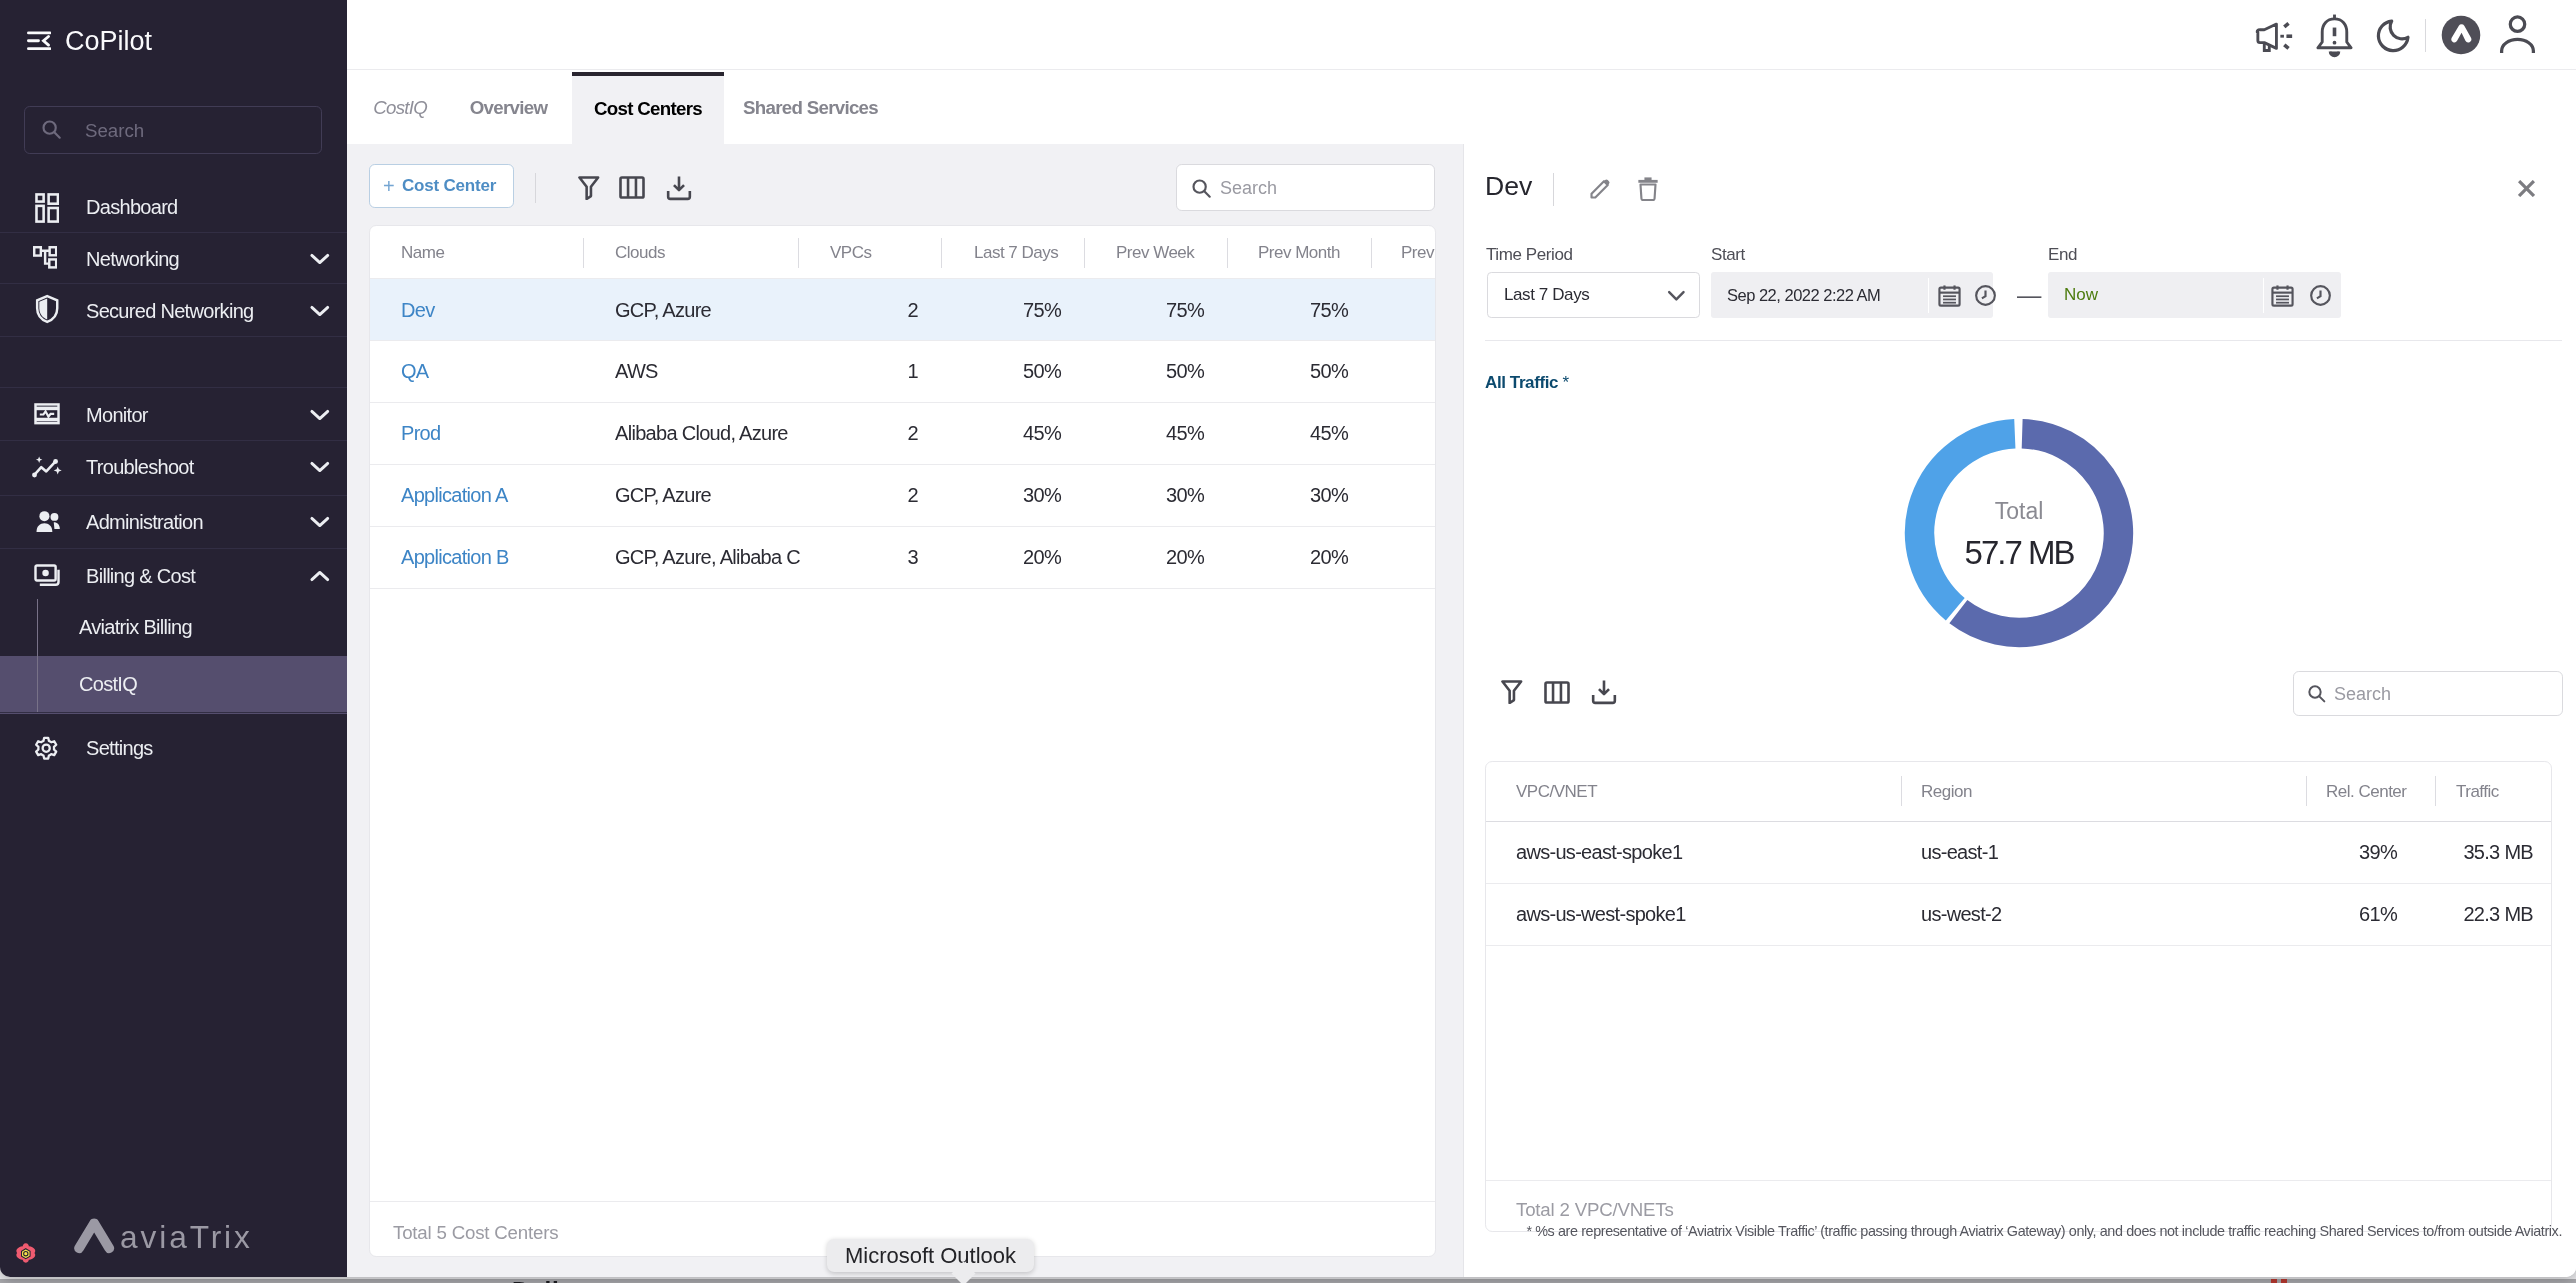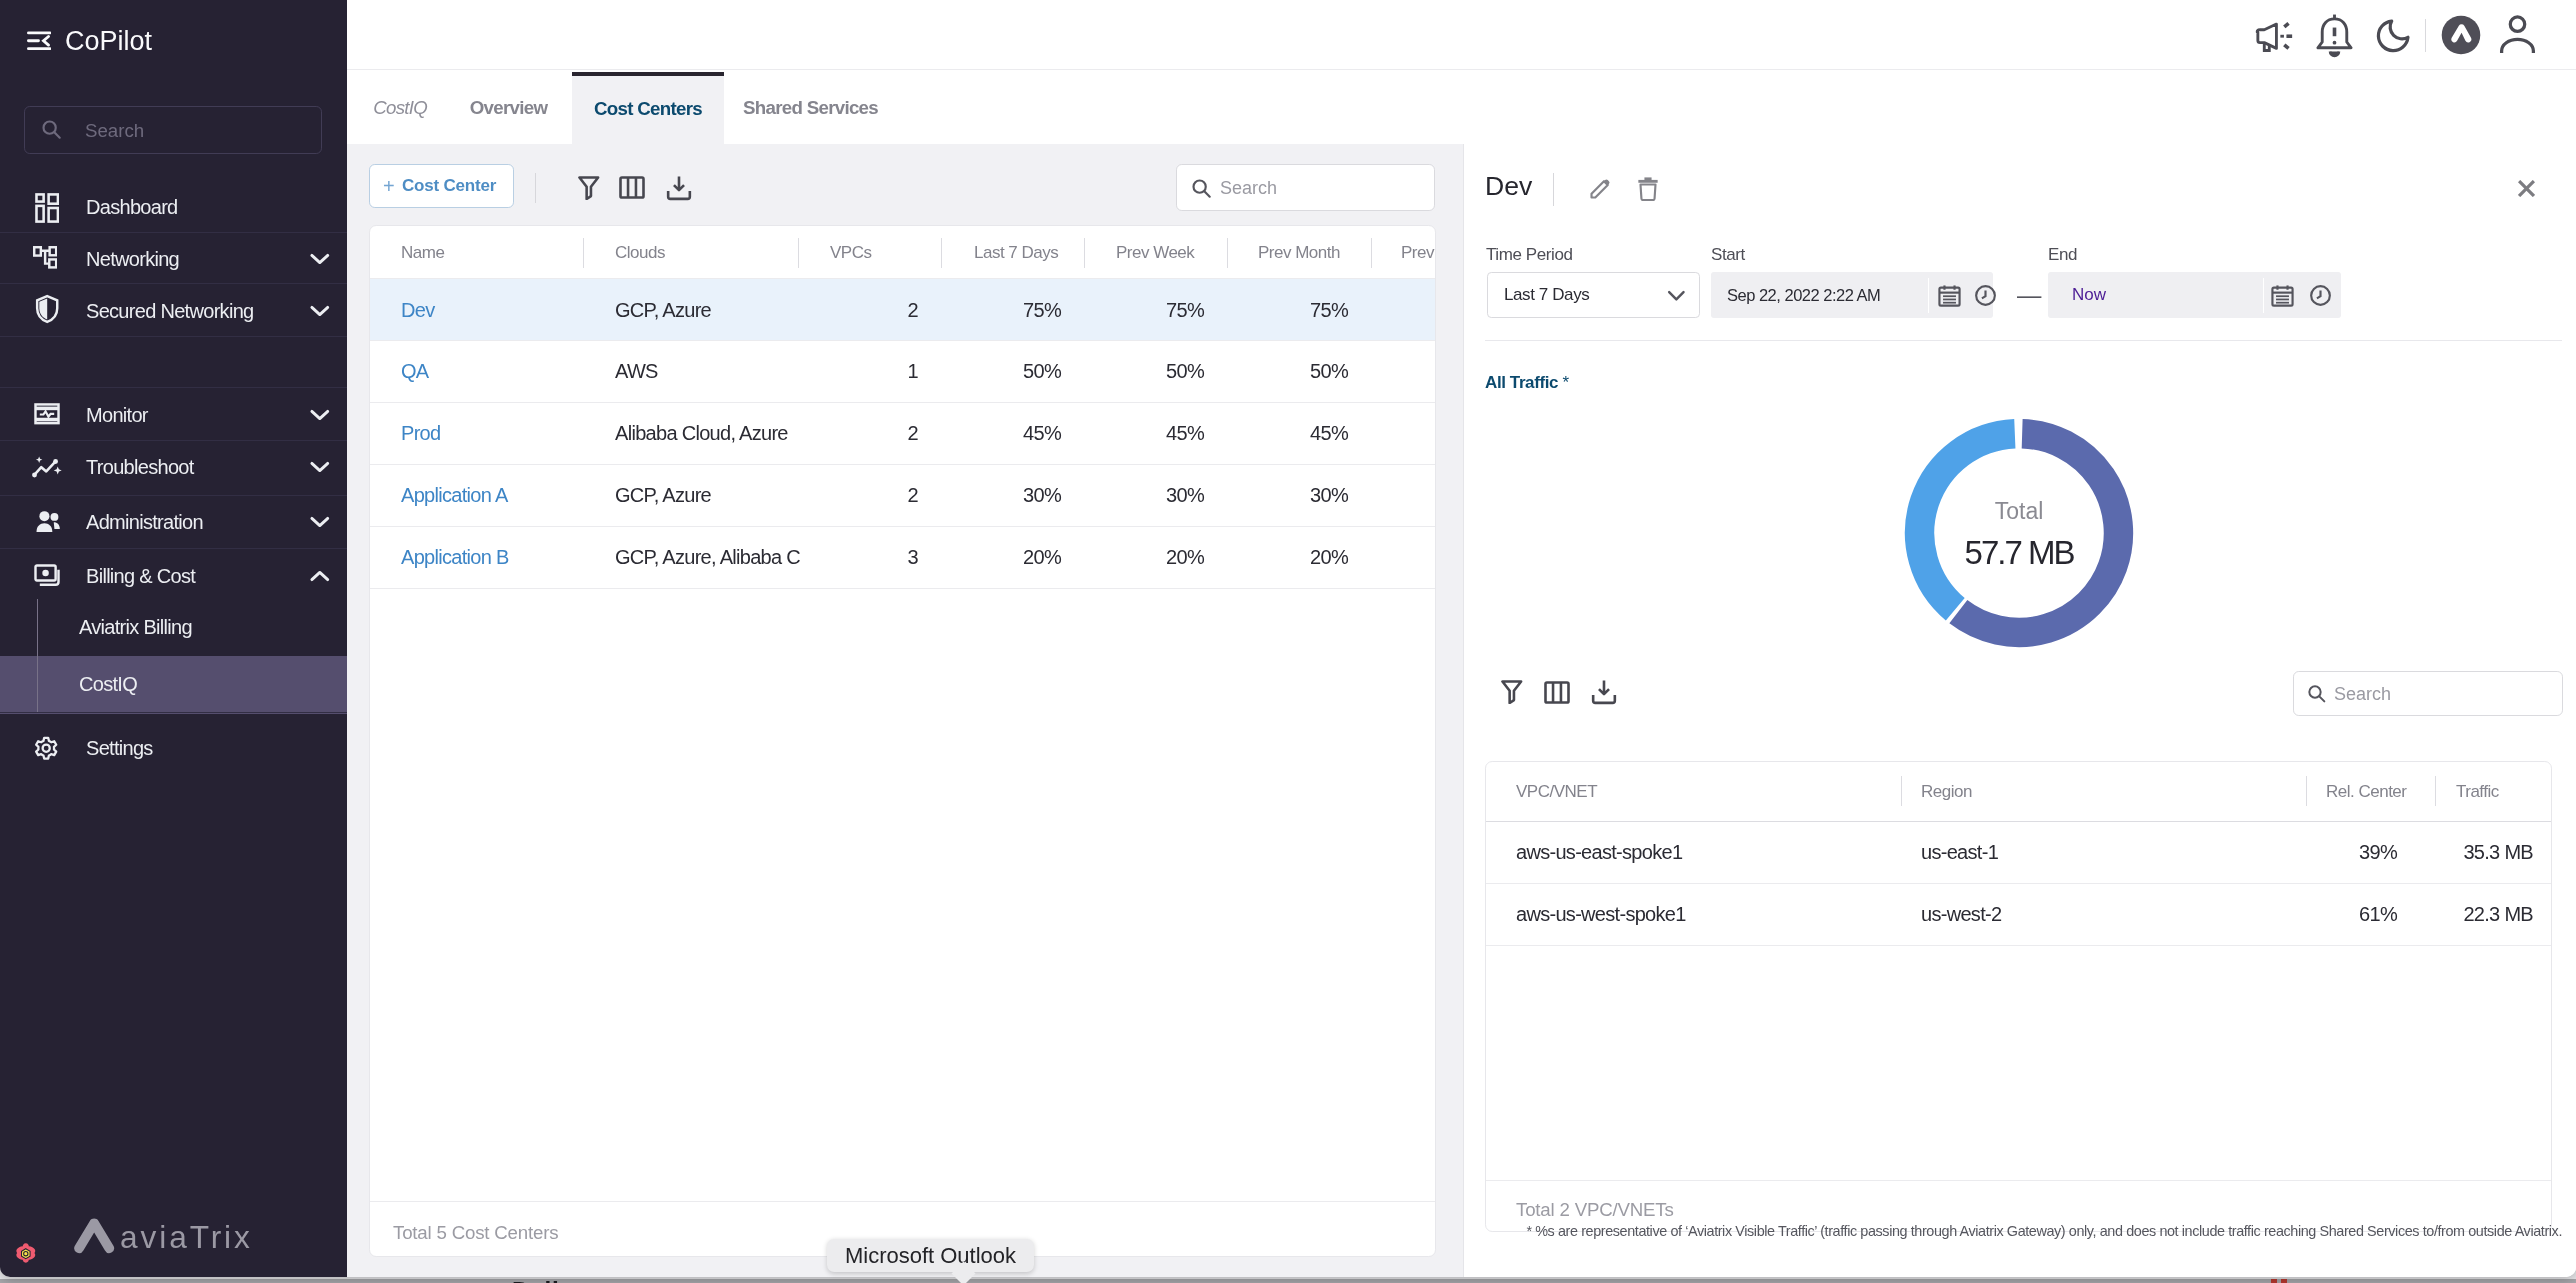--- a/index.html
+++ b/index.html
@@ -18,21 +18,21 @@
   .subtxt { position:absolute; left:79px; color:#eceef2; font-size:20px; letter-spacing:-0.7px; }
   #costiq-hl { position:absolute; left:0; top:656px; width:347px; height:58px; background:#554e6e; }
   #subline { position:absolute; left:37px; top:599px; width:1.4px; height:114px; background:#787288; }
   
   #topbar { position:absolute; left:347px; top:0; width:2229px; height:70px; background:#fff; border-bottom:1.4px solid #ebebee; }
   
   #tabrow { position:absolute; left:347px; top:72px; width:2229px; height:72px; background:#fff; }
   .tab { position:absolute; top:0; height:72px; font-size:18.7px; font-weight:700; color:#85858e; letter-spacing:-0.7px; }
   .tab span { position:absolute; top:50%; left:50%; transform:translate(-50%,-50%); white-space:nowrap; }
   #tab-active { position:absolute; left:225px; top:0; width:152px; height:72px; background:#f1f1f4; border-top:4.3px solid #29252f; }
-  #tab-active span { position:absolute; top:50%; left:50%; transform:translate(-50%,-53%); white-space:nowrap; font-size:18.7px; font-weight:700; color:#0c4a6e; letter-spacing:-0.7px; }
+  #tab-active span { position:absolute; top:50%; left:50%; transform:translate(-50%,-53%); white-space:nowrap; font-size:18.7px; font-weight:700; color:#000000; letter-spacing:-0.7px; }
   
   #main { position:absolute; left:347px; top:144px; width:1116px; height:1133px; background:#f1f1f4; }
   #panel { position:absolute; left:1463px; top:144px; width:1113px; height:1133px; background:#fff; border-left:1.4px solid #e5e5e9; }
   .card { position:absolute; background:#fff; border:1.4px solid #e7e7eb; border-radius:7.2px; overflow:hidden; }
   .ghead { color:#83838c; font-size:17px; letter-spacing:-0.5px; white-space:nowrap; }
   .cellt { color:#2b2b33; font-size:20px; letter-spacing:-0.7px; white-space:nowrap; }
   .blue { color:#3d85c6; }
   .vline { position:absolute; width:1.4px; background:#dcdce1; }
   .hline { position:absolute; height:1.4px; background:#ebebee; }
   .icon { position:absolute; }
@@ -388,21 +388,21 @@
         </g>
       </svg>
       <svg class="icon" style="left:263px;top:11.5px;" width="23" height="23" viewBox="0 0 32 32">
         <circle cx="16" cy="16" r="13" stroke="#55555d" stroke-width="3" fill="none"></circle>
         <polyline points="16,9 16,17 11,20" stroke="#55555d" stroke-width="3" fill="none"></polyline>
       </svg>
     </div>
     <div class="abs" style="left:553px;top:137px;font-size:24.4px;color:#55555d;">—</div>
     <div class="abs" style="left:584px;top:101px;color:#4e4e56;font-size:17px;letter-spacing:-0.4px;">End</div>
     <div class="abs" style="left:584px;top:128px;width:293px;height:46px;background:#efeff2;border-radius:2.9px;">
-      <span class="abs" style="left:16px;top:50%;transform:translateY(-50%);font-size:17px;color:#4c1d95;margin-left:8px;">Now</span>
+      <span class="abs" style="left:16px;top:50%;transform:translateY(-50%);font-size:17px;color:#4d7c0f;">Now</span>
       <div class="vline" style="left:215px;top:5.8px;height:35px;background:#fff;"></div>
       <svg class="icon" style="left:223px;top:11.5px;" width="23" height="23" viewBox="0 0 32 32">
         <g stroke="#55555d" stroke-width="3" fill="none">
           <rect x="2" y="5" width="28" height="25" rx="2"></rect>
           <line x1="2" y1="12" x2="30" y2="12"></line>
           <line x1="9" y1="2" x2="9" y2="8"></line>
           <line x1="23" y1="2" x2="23" y2="8"></line>
           <g stroke-width="2.4">
               <line x1="7" y1="17" x2="25" y2="17"></line>
               <line x1="7" y1="21.5" x2="25" y2="21.5"></line>

